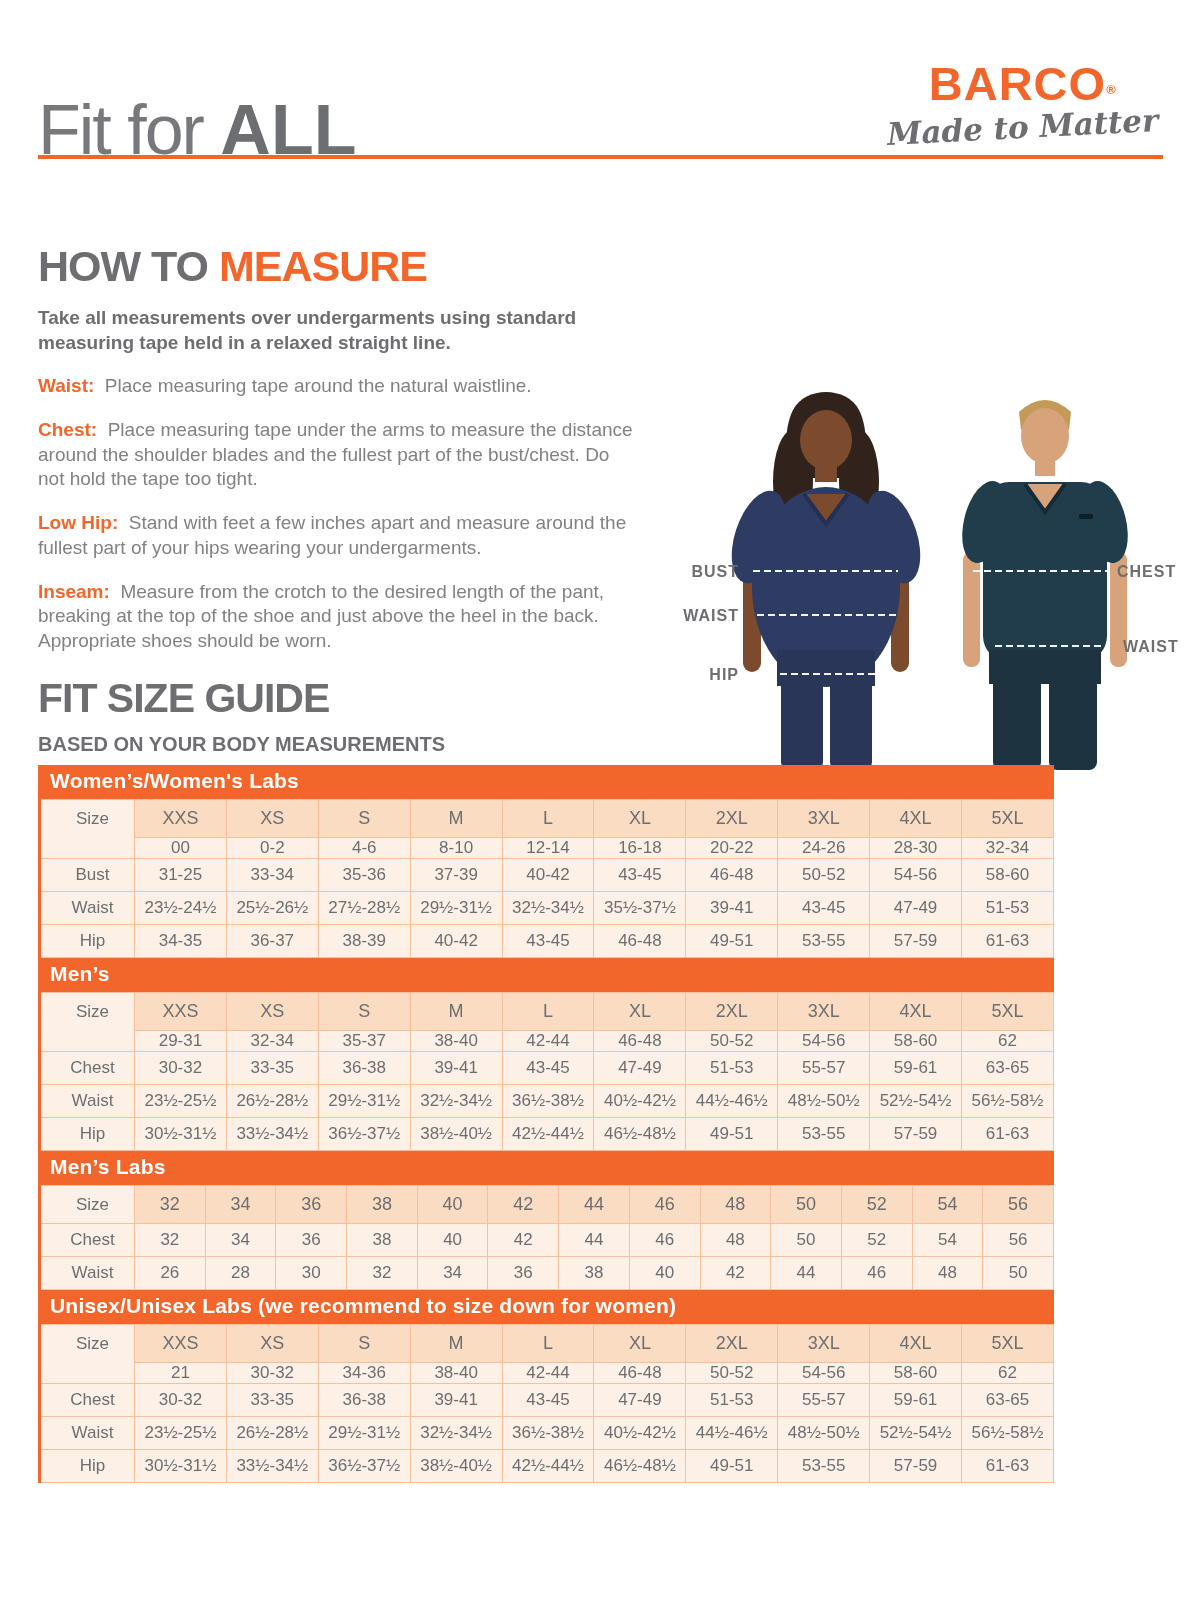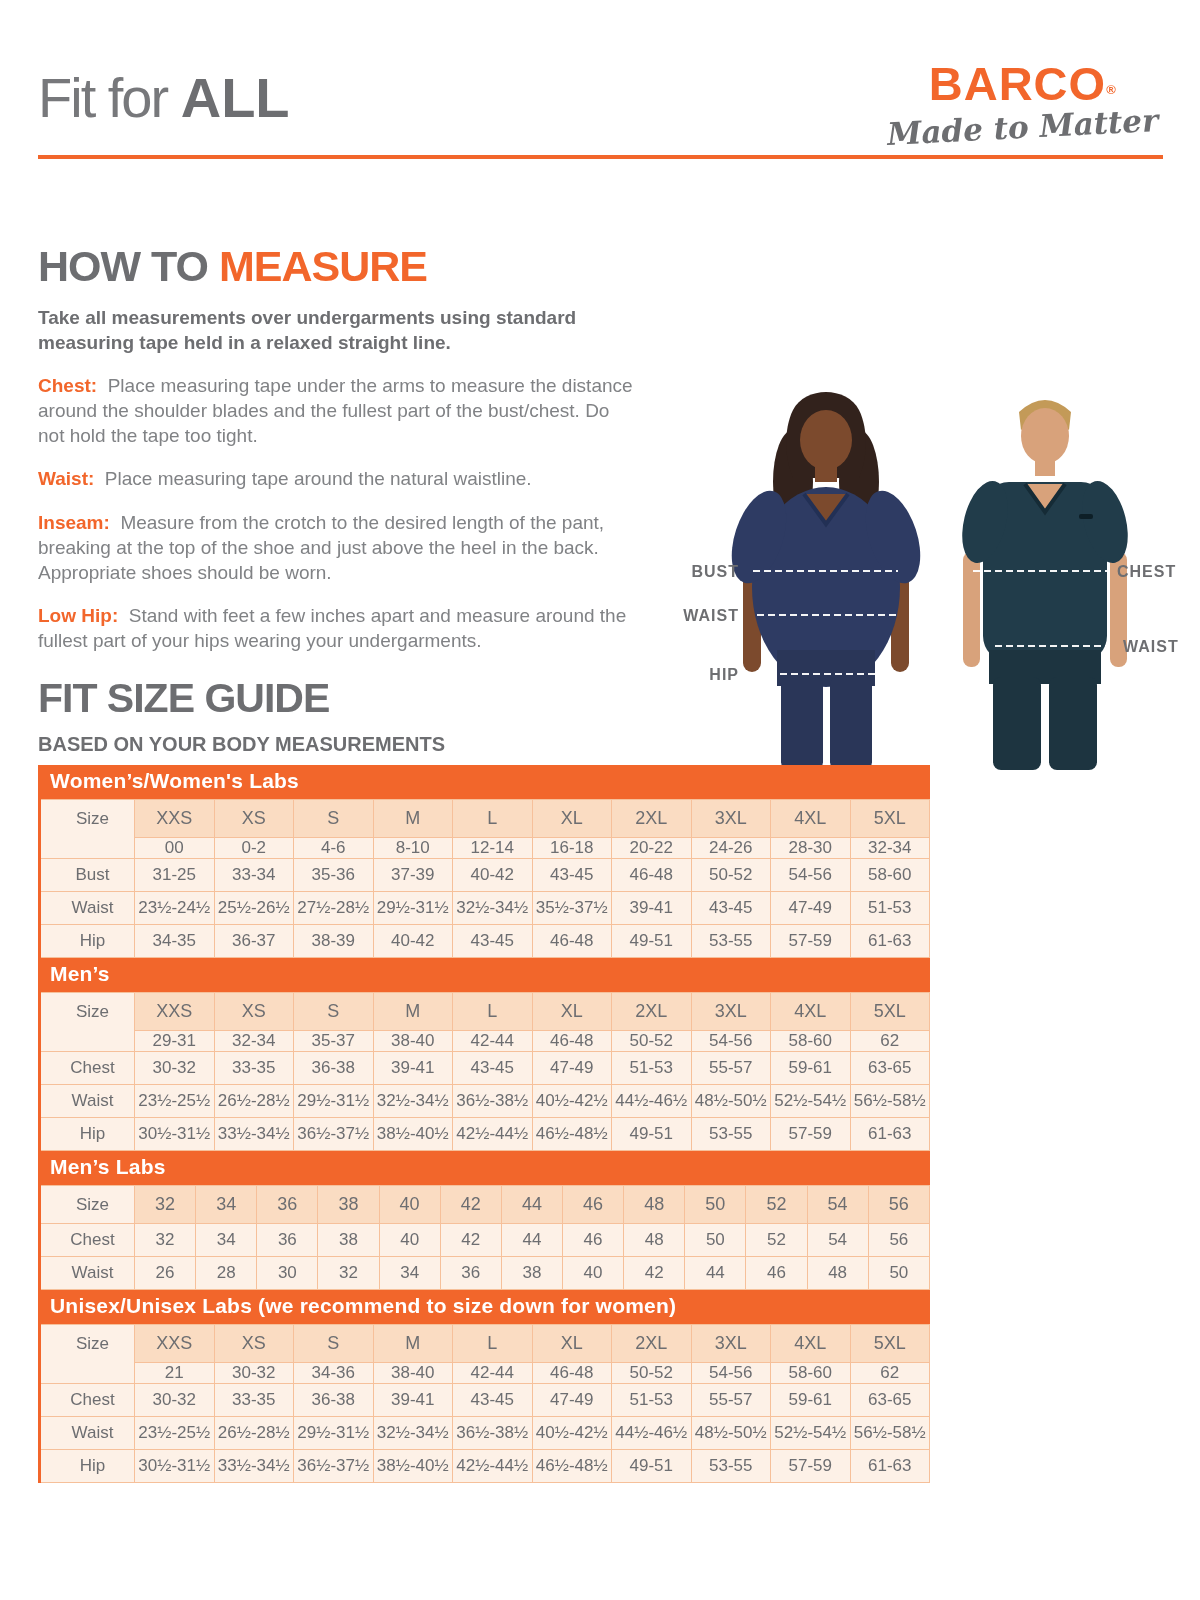--- a/index.html
+++ b/index.html
@@ -1,21 +1,21 @@
 <!DOCTYPE html>
 <html><head>
 <meta charset="utf-8">
 <style>
   html,body { margin:0; padding:0; background:#fff; }
   .page {
     position:relative; width:1200px; height:1600px; background:#fff;
     font-family:"Liberation Sans", sans-serif; overflow:hidden;
   }
   
-  .title { position:absolute; left:38px; top:32px; font-size:56px; line-height:1; color:#77787b; letter-spacing:-2px; }
+  .title { position:absolute; left:38px; top:48px; font-size:70px; line-height:1; color:#77787b; letter-spacing:-2px; }
   .title .t-reg { font-weight:400; }
   .title .t-bold { font-weight:800; color:#6d6e71; letter-spacing:0; }
   .brand { position:absolute; right:42px; top:60px; text-align:center; }
   .brand-name { color:#f2662b; font-weight:800; font-size:47px; line-height:1; letter-spacing:1px; }
   .brand-reg { color:#f2662b; font-size:13px; font-weight:700; vertical-align:6px; }
   .tagline { color:#6d6e71; font-size:31px; font-style:italic; font-weight:700;
              font-family:"DejaVu Serif", serif; transform:rotate(-3deg); margin-top:2px; }
   .rule { position:absolute; left:38px; right:37px; top:155px; height:4px; background:#f2662b; }
 
   
@@ -29,21 +29,21 @@
 
   
   .figure { position:absolute; left:655px; top:382px; width:545px; height:388px; }
   .figure svg { display:block; }
   .meas-label { font-size:16px; font-weight:700; fill:#6d6e71; letter-spacing:1px; }
   .meas-line { stroke:#fff; stroke-width:2.2; stroke-dasharray:7 4; fill:none; opacity:.95; }
 
   
   .size-guide-title { position:absolute; left:38px; top:678px; margin:0; font-size:41px; font-weight:800; color:#6d6e71; letter-spacing:-1px; line-height:1; }
   .size-guide-sub { position:absolute; left:38px; top:733px; margin:0; font-size:20px; font-weight:700; color:#6d6e71; }
-  .tables { position:absolute; left:38px; top:765px; width:892px; }
+  .tables { position:absolute; left:38px; top:765px; width:1016px; }
   .section-bar { background:#f2662b; color:#fff; font-weight:700; font-size:21px; padding:4px 12px 6px; letter-spacing:.2px; }
   .size-table { width:100%; border-collapse:collapse; table-layout:fixed; border-left:3px solid #f2662b; border-right:1px solid #f6c09a; }
   .size-table td, .size-table th { border:1px solid #f6c09a; font-weight:400; color:#6d6e71; text-align:center; overflow:hidden; }
   .size-table .label-col { width:95px; }
   .size-head { background:#fadcc2; font-weight:700; font-size:18px; padding:8px 0; border-bottom:2px solid #fff; }
   .num-cell  { background:#fdf1e7; font-size:17px; padding:0 0; }
   .row-label { background:#fdf1e7; font-size:17px; text-align:left; padding:6px 0 6px 10px; }
   .size-cell-corner { background:#fdf1e7; font-size:17px; text-align:left; vertical-align:top; padding:9px 0 0 10px; }
   .value-cell { background:#fdf1e7; font-size:17px; padding:6px 0; }
 </style>
@@ -57,24 +57,24 @@
   <div class="brand">
     <div><span class="brand-name">BARCO</span><span class="brand-reg">®</span></div>
     <div class="tagline">Made to Matter</div>
   </div>
 
   <div class="rule"></div>
 
   <div class="how-to">
     <h2 class="howto-title"><span class="hg">HOW TO </span><span class="ho">MEASURE</span></h2>
     <p class="intro">Take all measurements over undergarments using standard measuring tape held in a relaxed straight line.</p>
+    <p class="measure-item"><span class="lead">Waist:</span>&nbsp; <span>Place measuring tape around the natural waistline.</span></p>
     <p class="measure-item"><span class="lead">Chest:</span>&nbsp; <span>Place measuring tape under the arms to measure the distance around the shoulder blades and the fullest part of the bust/chest. Do not hold the tape too tight.</span></p>
-    <p class="measure-item"><span class="lead">Waist:</span>&nbsp; <span>Place measuring tape around the natural waistline.</span></p>
+    <p class="measure-item"><span class="lead">Low Hip:</span>&nbsp; <span>Stand with feet a few inches apart and measure around the fullest part of your hips wearing your undergarments.</span></p>
     <p class="measure-item"><span class="lead">Inseam:</span>&nbsp; <span>Measure from the crotch to the desired length of the pant, breaking at the top of the shoe and just above the heel in the back. Appropriate shoes should be worn.</span></p>
-    <p class="measure-item"><span class="lead">Low Hip:</span>&nbsp; <span>Stand with feet a few inches apart and measure around the fullest part of your hips wearing your undergarments.</span></p>
   </div>
 
   <div class="figure">
     <svg width="545" height="388" viewBox="0 0 545 388">
 
       <g>
         <ellipse cx="138" cy="100" rx="20" ry="52" fill="#32221c"></ellipse>
         <ellipse cx="204" cy="100" rx="20" ry="52" fill="#32221c"></ellipse>
         <path d="M138,28 C150,4 192,4 204,28 C214,48 212,78 204,96 L138,96 C130,78 128,48 138,28 Z" fill="#32221c"></path>
         <ellipse cx="171" cy="58" rx="26" ry="30" fill="#7c4a2d"></ellipse>

